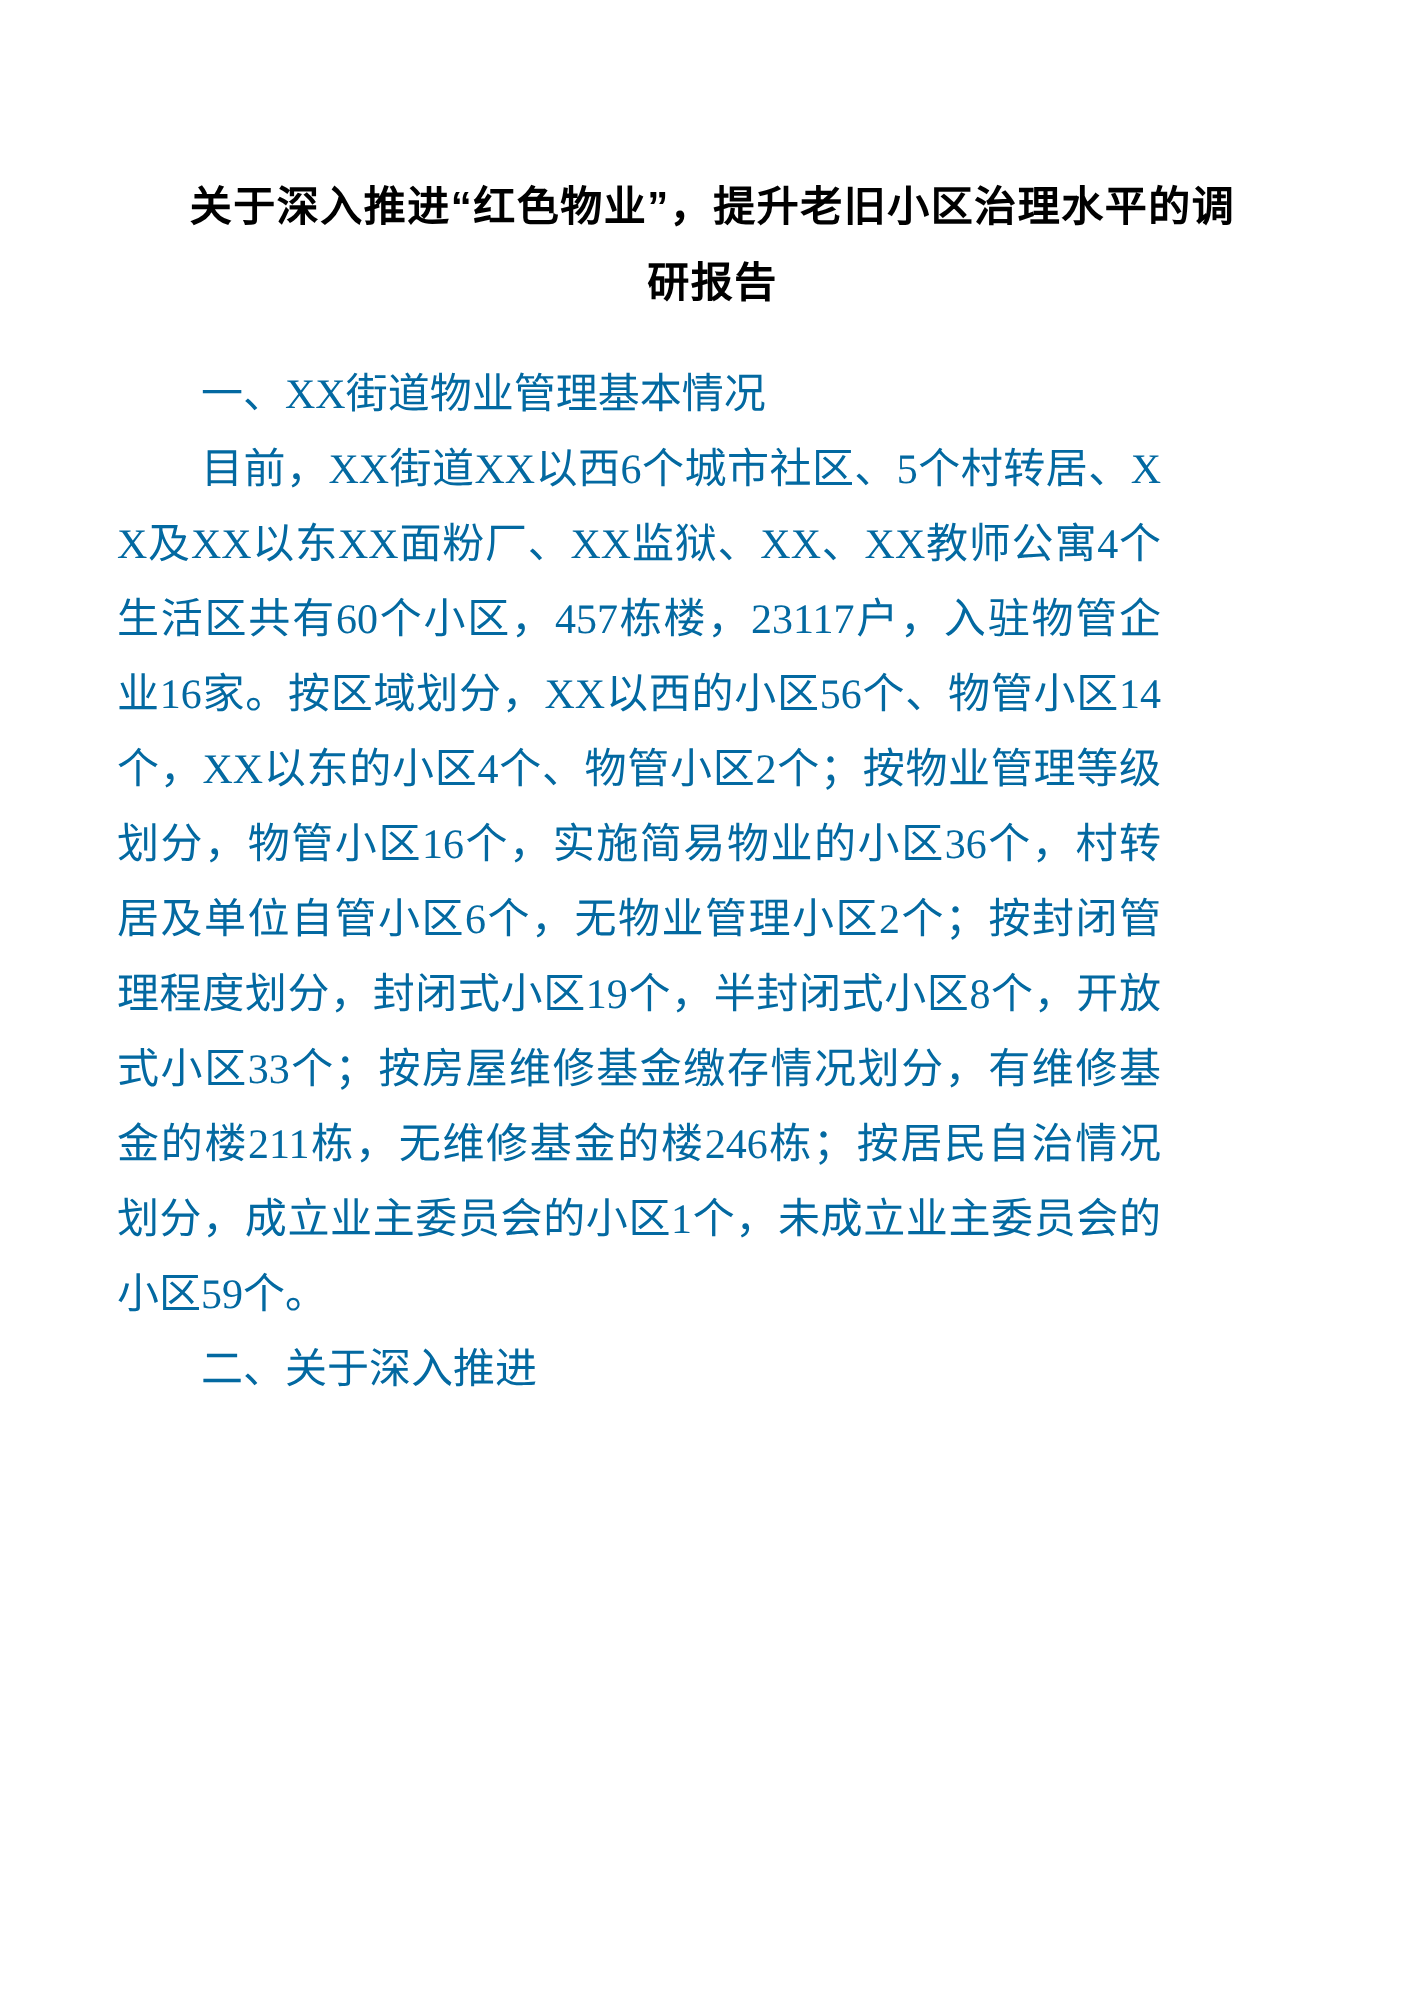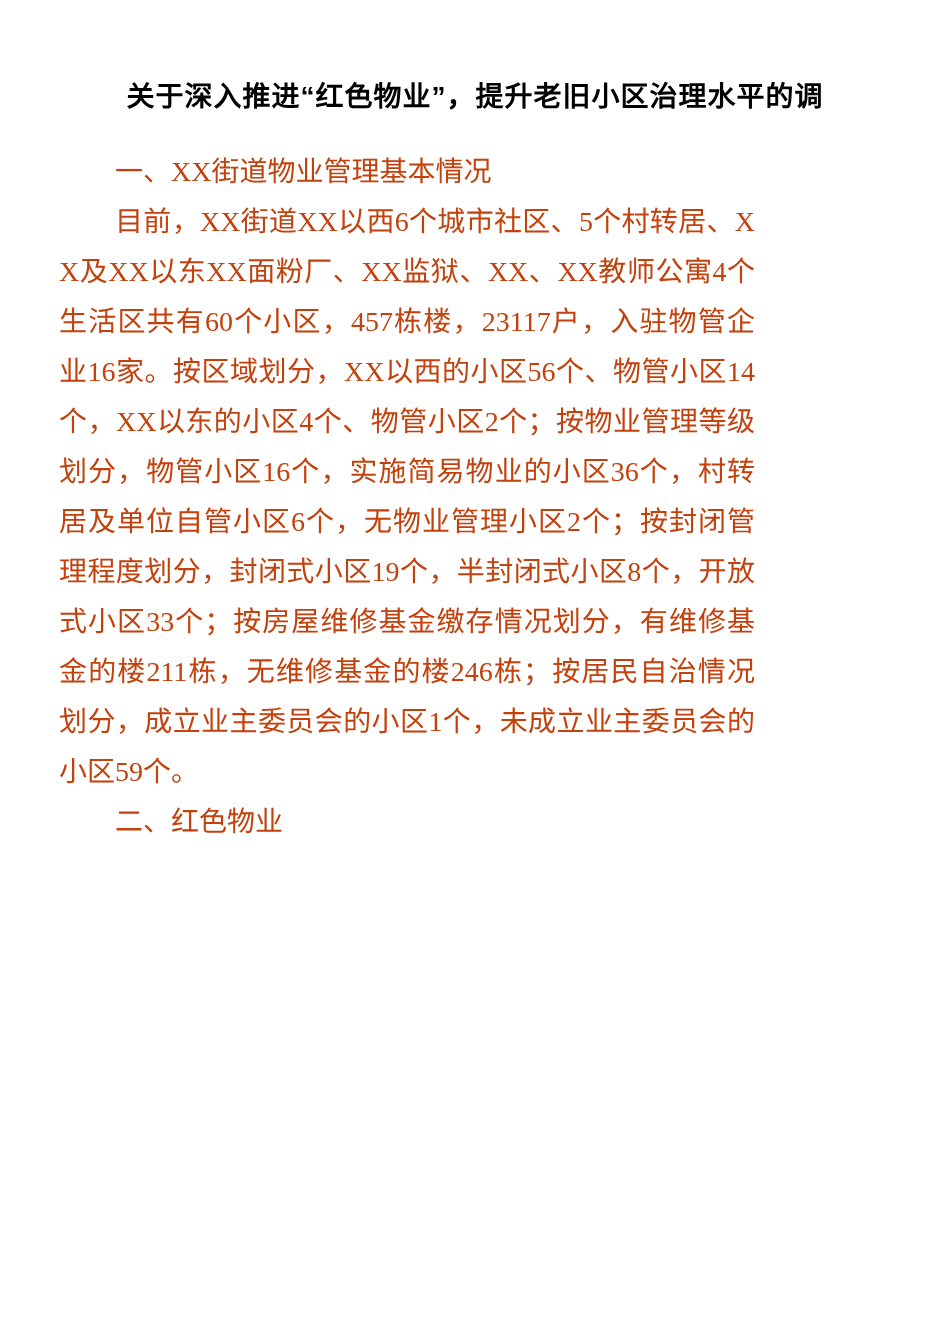--- a/index.html
+++ b/index.html
@@ -18,62 +18,63 @@
 
   .page {
     position: relative;
     width: 950px;
     height: 1344px;
     background: #ffffff;
   }
 
   
   .doc-title {
-    padding-top: 71px;
+    padding-top: 112px;
     width: 950px;
     text-align: center;
     font-family: "Liberation Sans", "DejaVu Sans", sans-serif;
     font-weight: bold;
     font-size: 28px;
     line-height: 51px;
     letter-spacing: 1px;
     color: #000000;
   }
   .doc-title .title-line {
     display: block;
   }
 
   
   .doc-body {
-    margin: 25px 0 0 59px;
+    margin: 25px 0 0 78px;
     width: 696px;
     font-size: 28px;
     line-height: 50px;
     text-align: justify;
-    color: #c2410c;
+    color: #0369a1;
   }
   .doc-body p {
     margin: 0;
     text-indent: 2em;
     word-break: break-all;
   }
 </style>
 </head>
 <body>
 
 <div class="page">
 
   <h1 class="doc-title">
     <span class="title-line">关于深入推进“红色物业”，提升老旧小区治理水平的调</span>
+    <span class="title-line">研报告</span>
   </h1>
 
   <div class="doc-body">
 
     <p>一、XX街道物业管理基本情况</p>
 
     <p>目前，XX街道XX以西6个城市社区、5个村转居、XX及XX以东XX面粉厂、XX监狱、XX、XX教师公寓4个生活区共有60个小区，457栋楼，23117户，入驻物管企业16家。按区域划分，XX以西的小区56个、物管小区14个，XX以东的小区4个、物管小区2个；按物业管理等级划分，物管小区16个，实施简易物业的小区36个，村转居及单位自管小区6个，无物业管理小区2个；按封闭管理程度划分，封闭式小区19个，半封闭式小区8个，开放式小区33个；按房屋维修基金缴存情况划分，有维修基金的楼211栋，无维修基金的楼246栋；按居民自治情况划分，成立业主委员会的小区1个，未成立业主委员会的小区59个。</p>
 
 
-    <p>二、红色物业</p>
+    <p>二、关于深入推进</p>
 
   </div>
 
 </div>
 
 </body></html>

